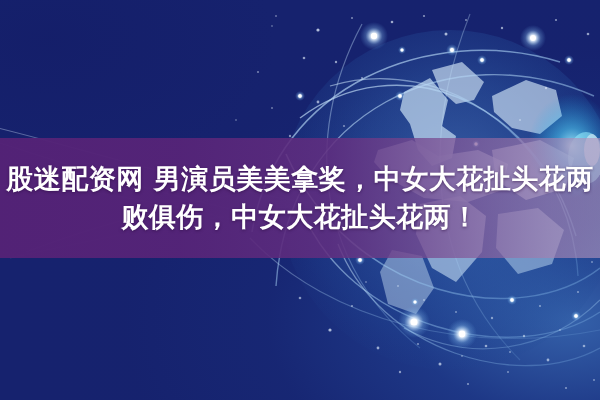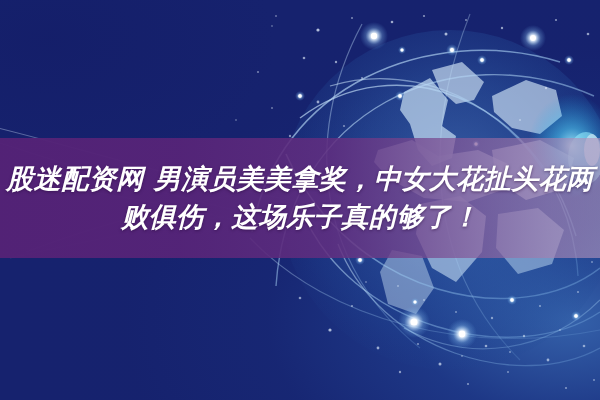--- a/index.html
+++ b/index.html
@@ -74,21 +74,20 @@
     position: absolute;
     left: 0;
     right: 0;
     top: 138px;
     height: 120px;
     display: flex;
     flex-direction: column;
     align-items: center;
     justify-content: center;
     z-index: 40;
-    font-style: italic;
   }
   .headline .line {
     color: #ffffff;
     font-size: 27px;
     font-weight: bold;
     line-height: 38px;
     letter-spacing: 0.5px;
     white-space: nowrap;
     text-shadow: 0 1px 3px rgba(40,10,60,0.55);
   }
@@ -269,16 +268,16 @@
       <circle cx="560" cy="330" r="0.9" opacity="0.38"></circle>
       <circle cx="578" cy="292" r="1.1" opacity="0.46"></circle>
       <circle cx="592" cy="262" r="1.0" opacity="0.42"></circle>
     </g>
   </svg>
 
   <div class="band"></div>
 
   <div class="headline">
     <div class="line line-1">股迷配资网 男演员美美拿奖，中女大花扯头花两</div>
-    <div class="line line-2">败俱伤，这场乐子真的够了！</div>
+    <div class="line line-2">败俱伤，中女大花扯头花两！</div>
   </div>
 
 </div>
 
 </body></html>

